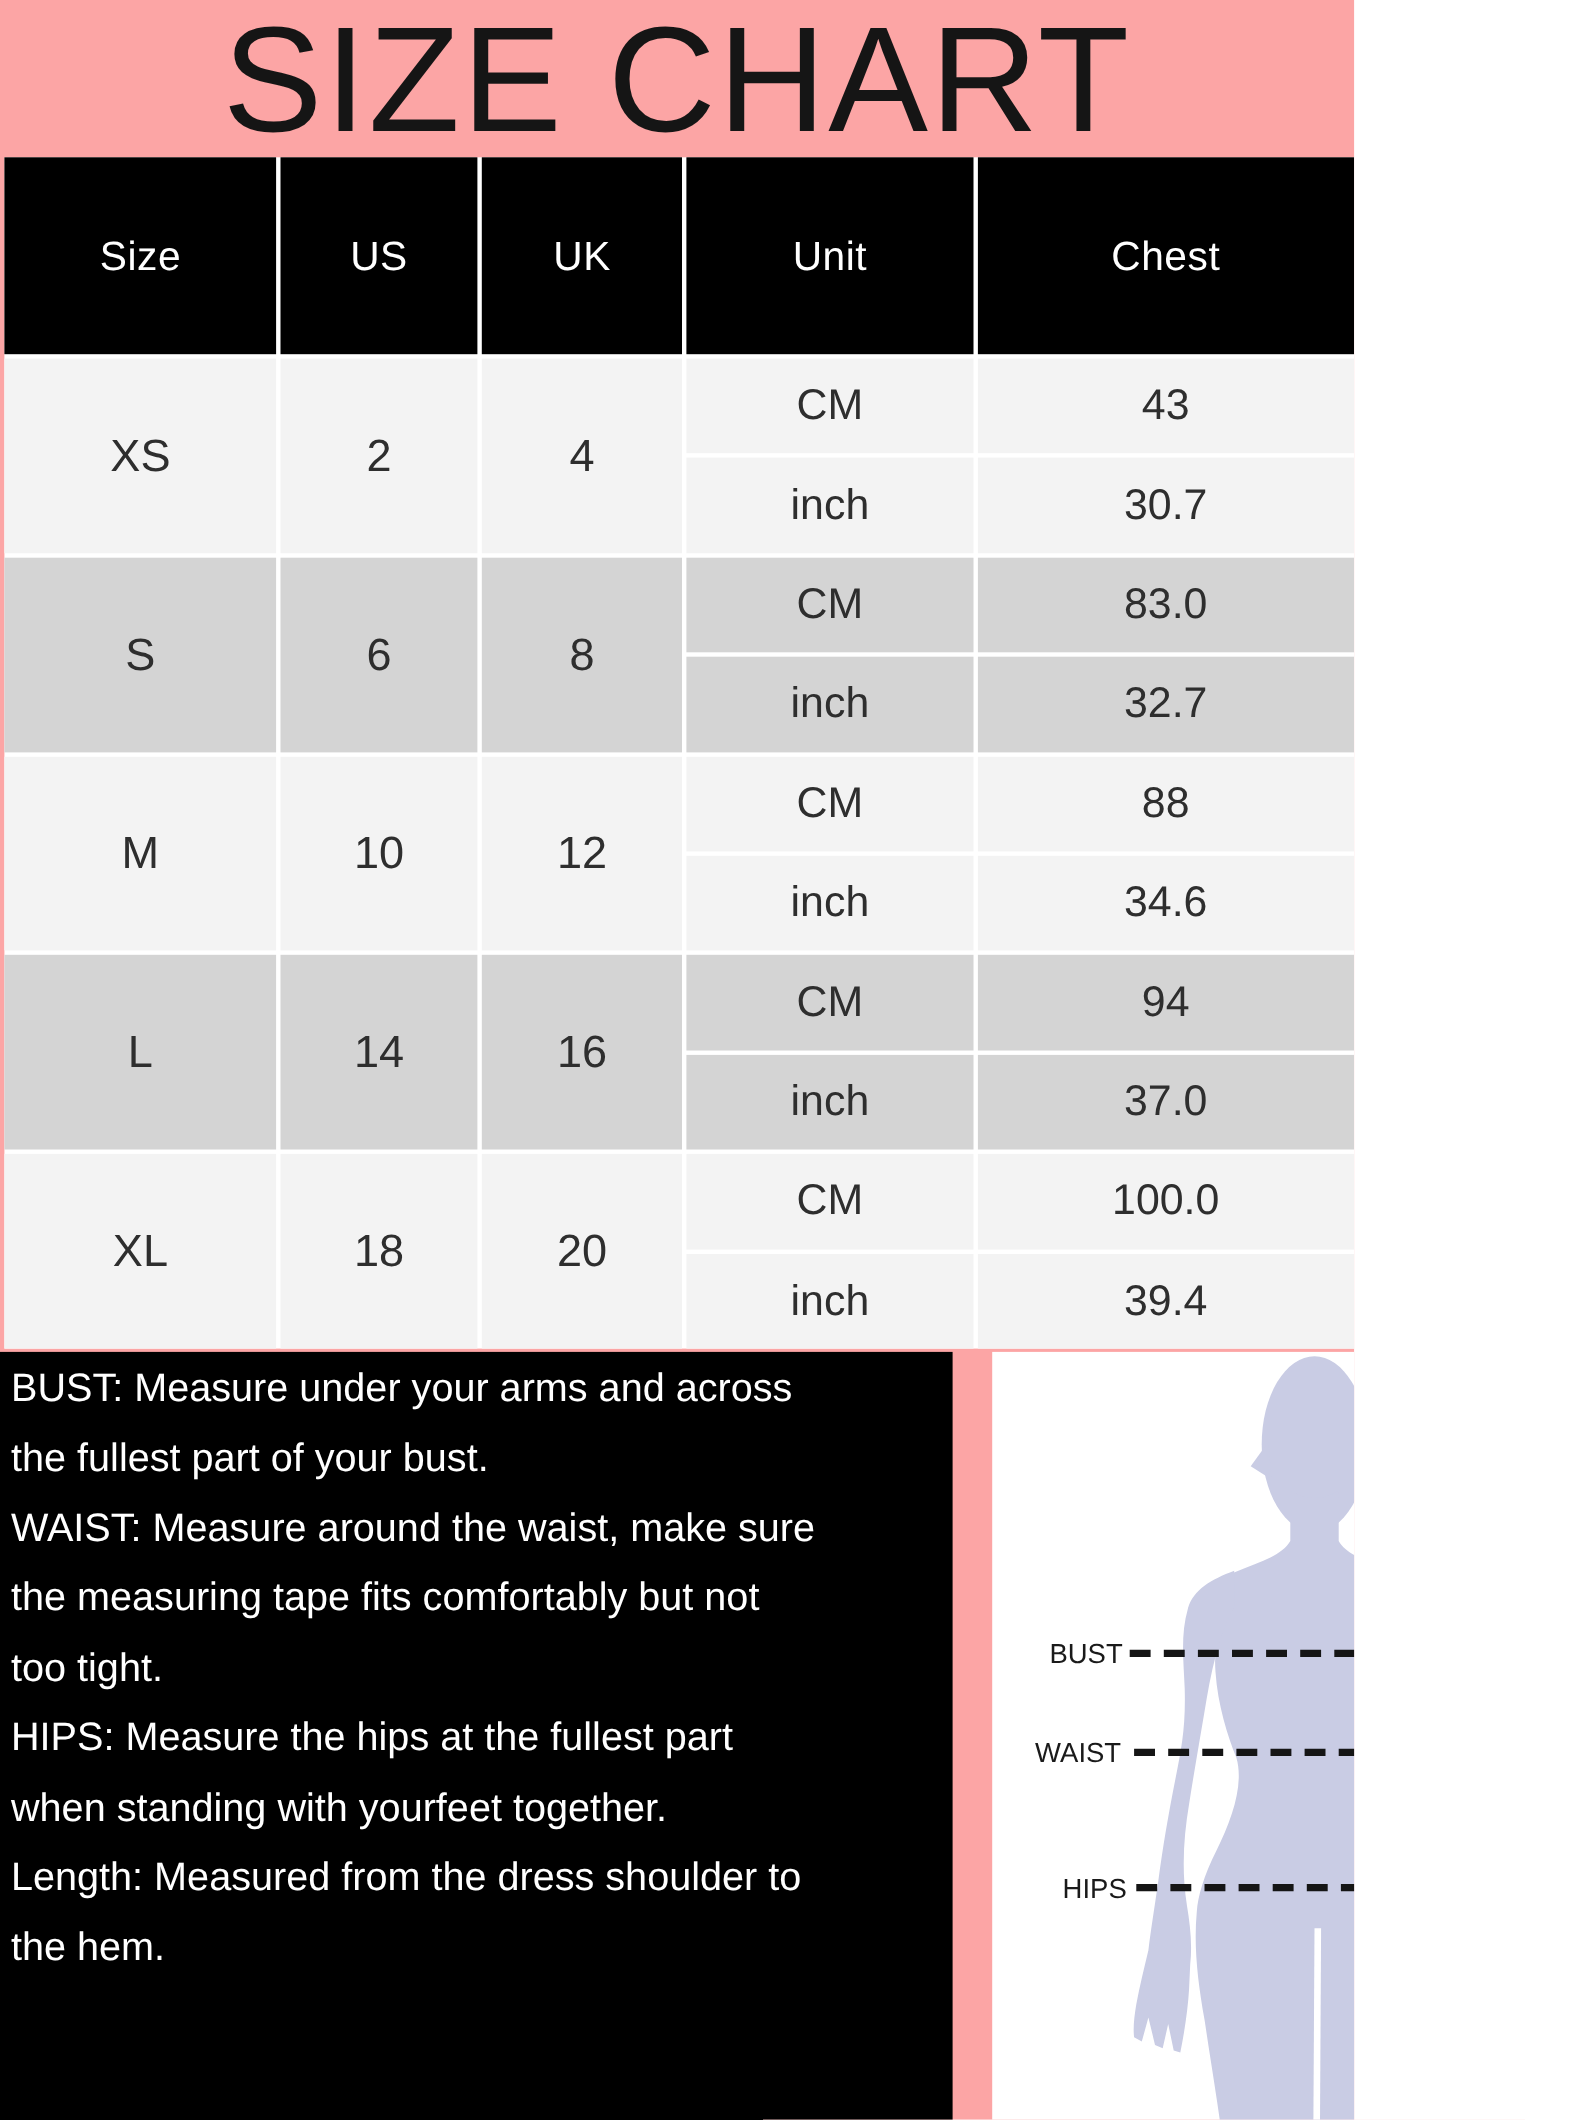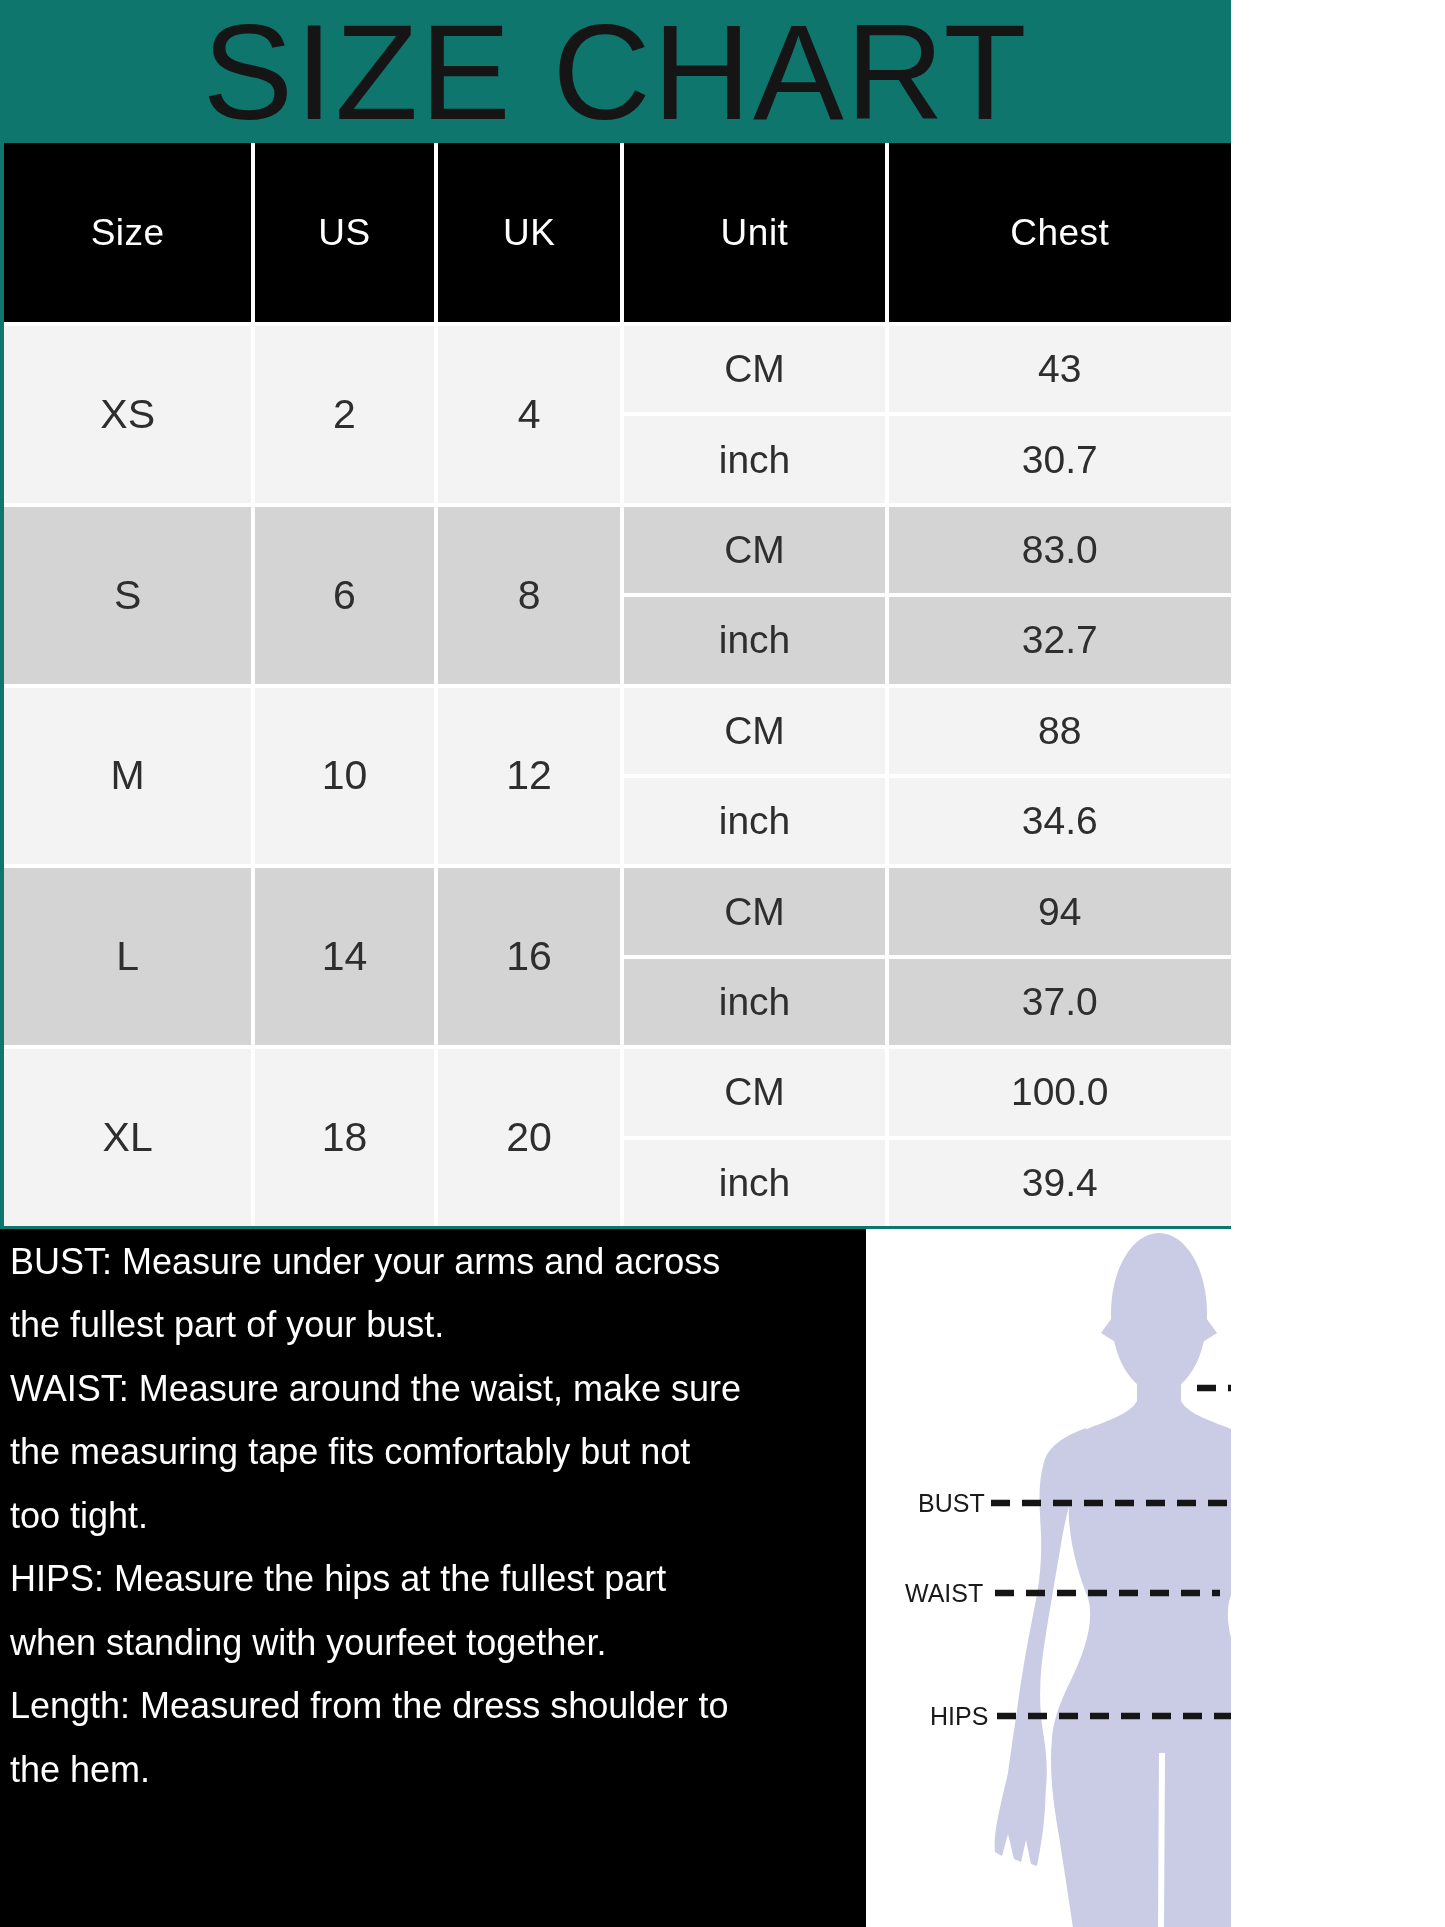--- a/index.html
+++ b/index.html
@@ -1,21 +1,21 @@
 <!DOCTYPE html>
 <html><head>
 <meta charset="utf-8">
 <style>
   * { box-sizing: border-box; }
   html,body { margin:0; padding:0; background:#ffffff; }
   #page {
     position: relative;
     width: 1231px; height: 1927px;
     overflow: hidden;
-    background: #0f766e;
+    background: #fca5a5;
     font-family: "Liberation Sans", "DejaVu Sans", sans-serif;
   }
 
   
   .title-wrap {
     height: 143px;
     display: flex; align-items: center; justify-content: center;
   }
   .title {
     font-size: 136px;
@@ -50,20 +50,21 @@
   }
   .span2 { grid-row: span 2; font-size: 41px; }
   .light { background: #f3f3f3; }
   .dark  { background: #d4d4d4; }
 
   
   .bottom {
     display: flex;
     margin-top: 3px;
     height: 699px;
+    gap: 36px;
   }
   .instructions {
     width: 866px;
     flex: 0 0 866px;
     background: #000000;
     color: #ffffff;
     font-size: 36px;
     line-height: 63.5px;
     padding-left: 10px;
     padding-top: 1px;

